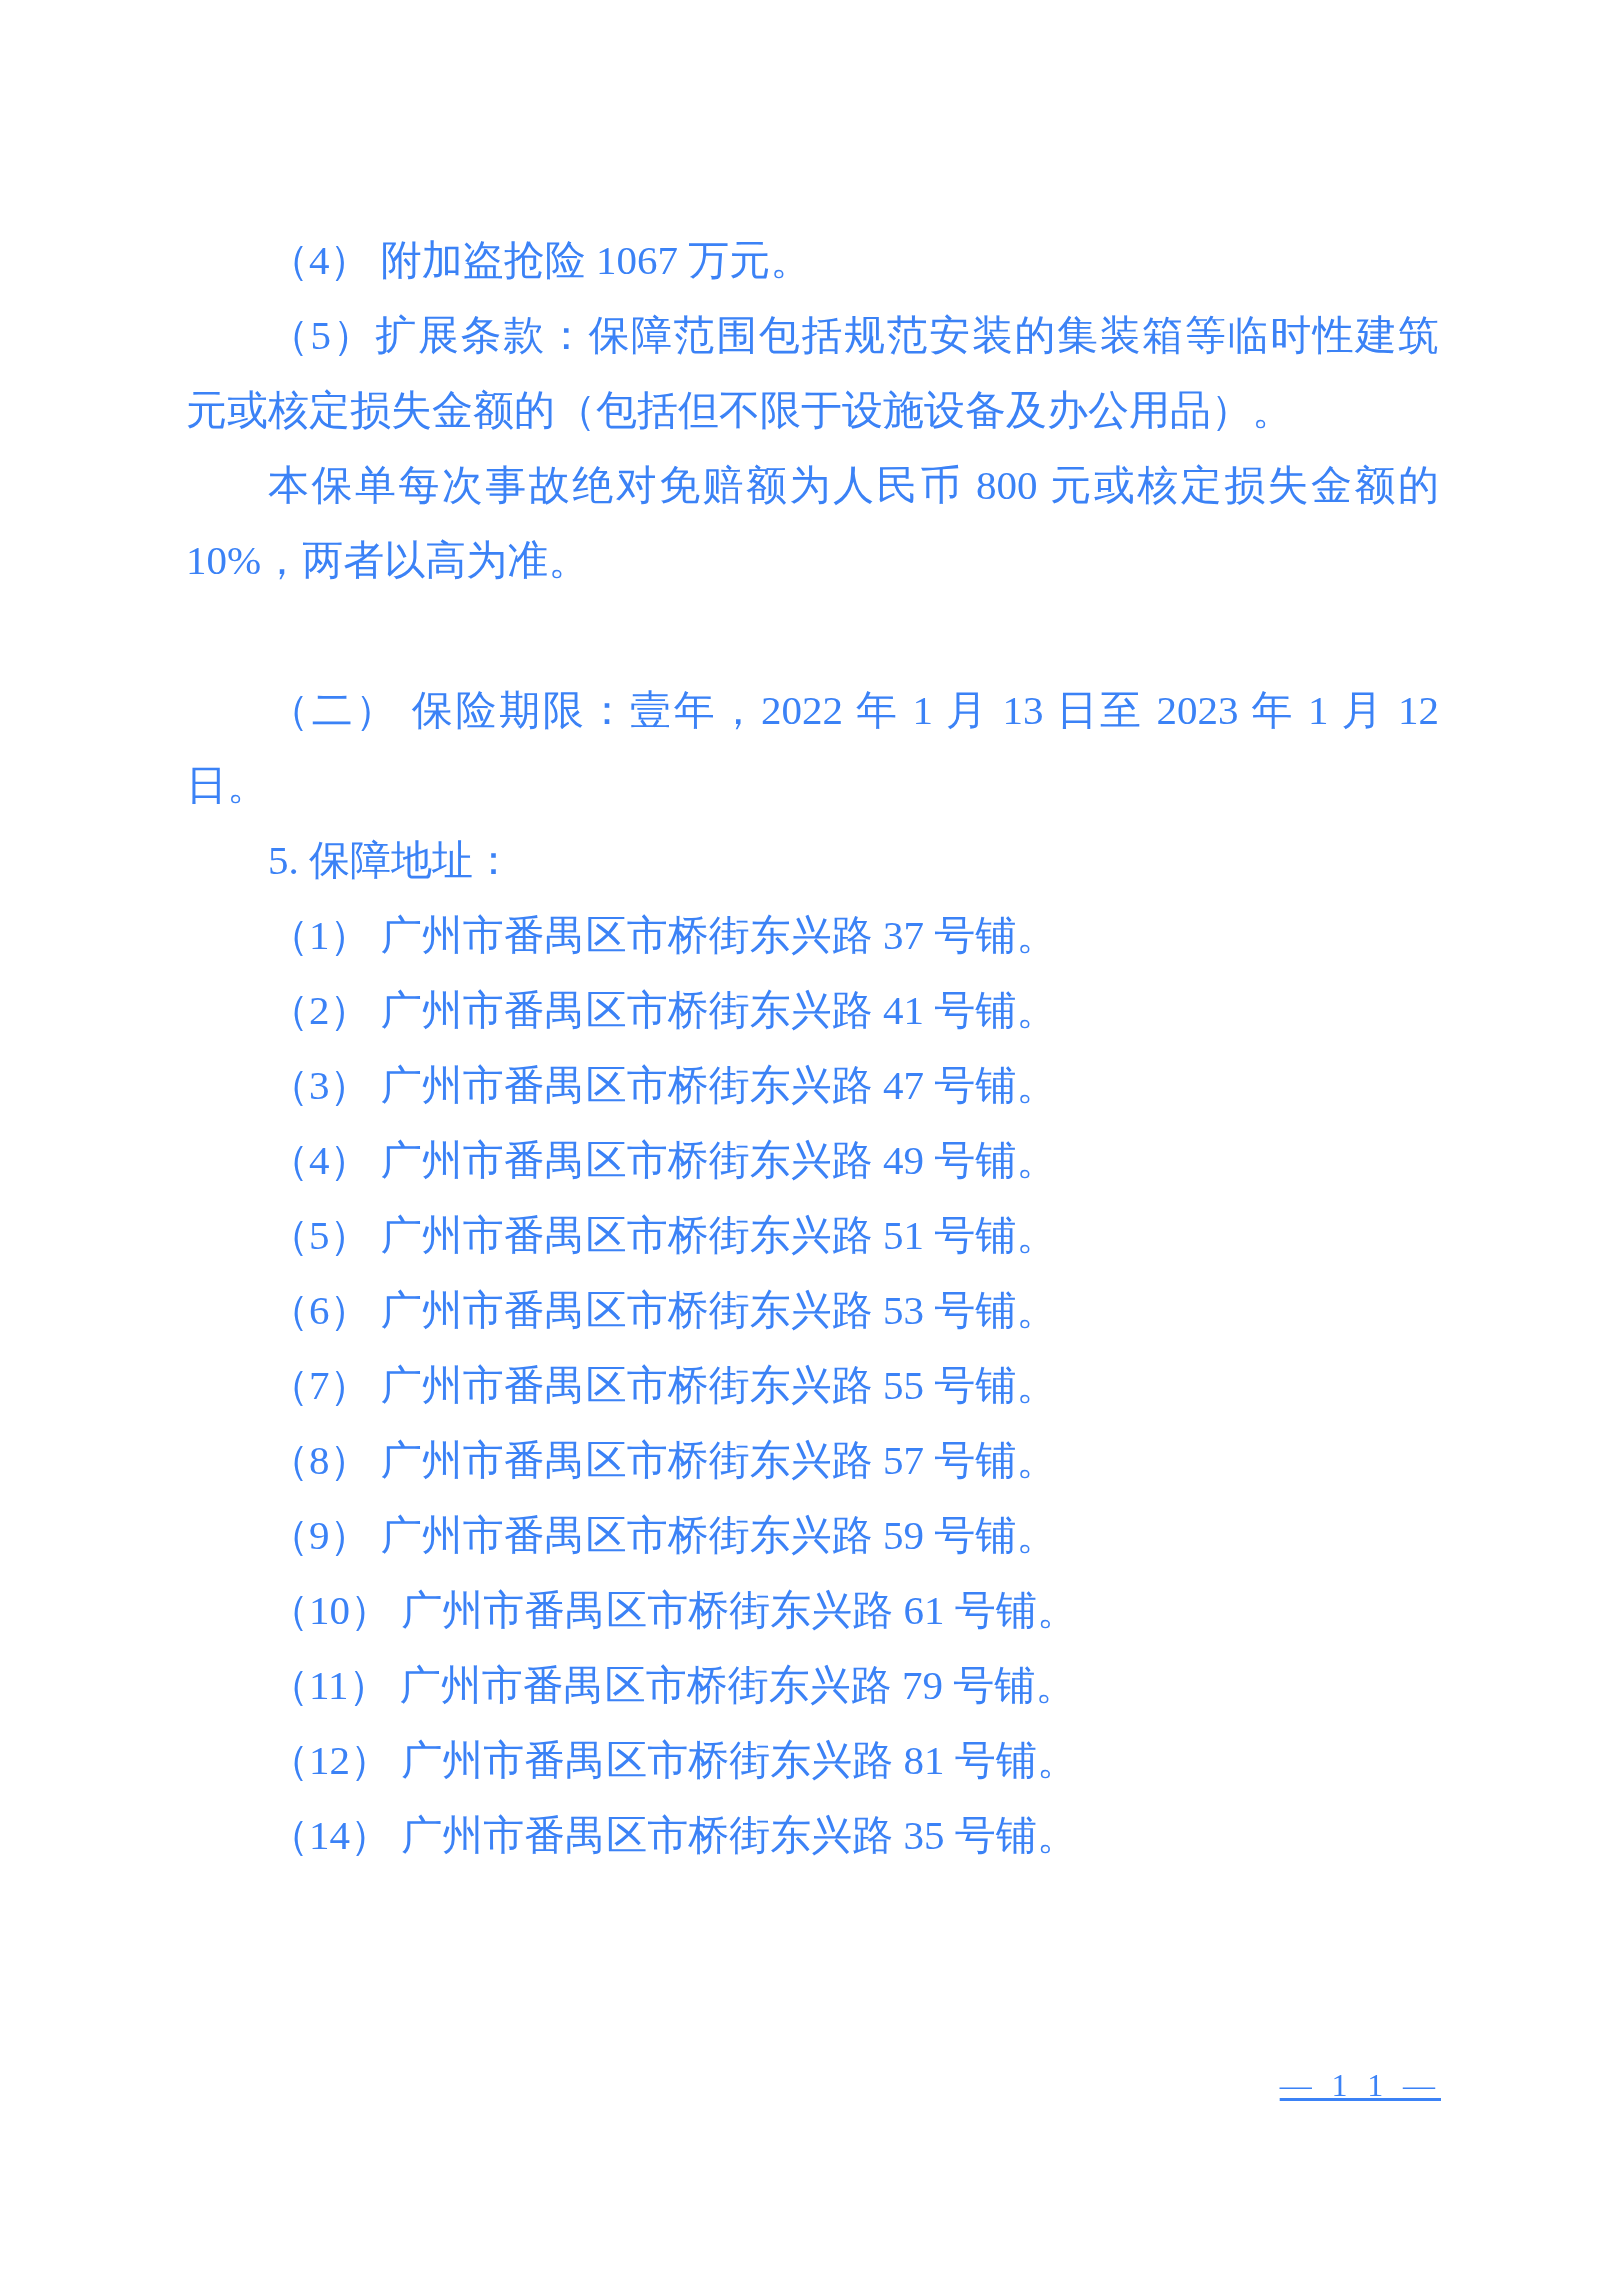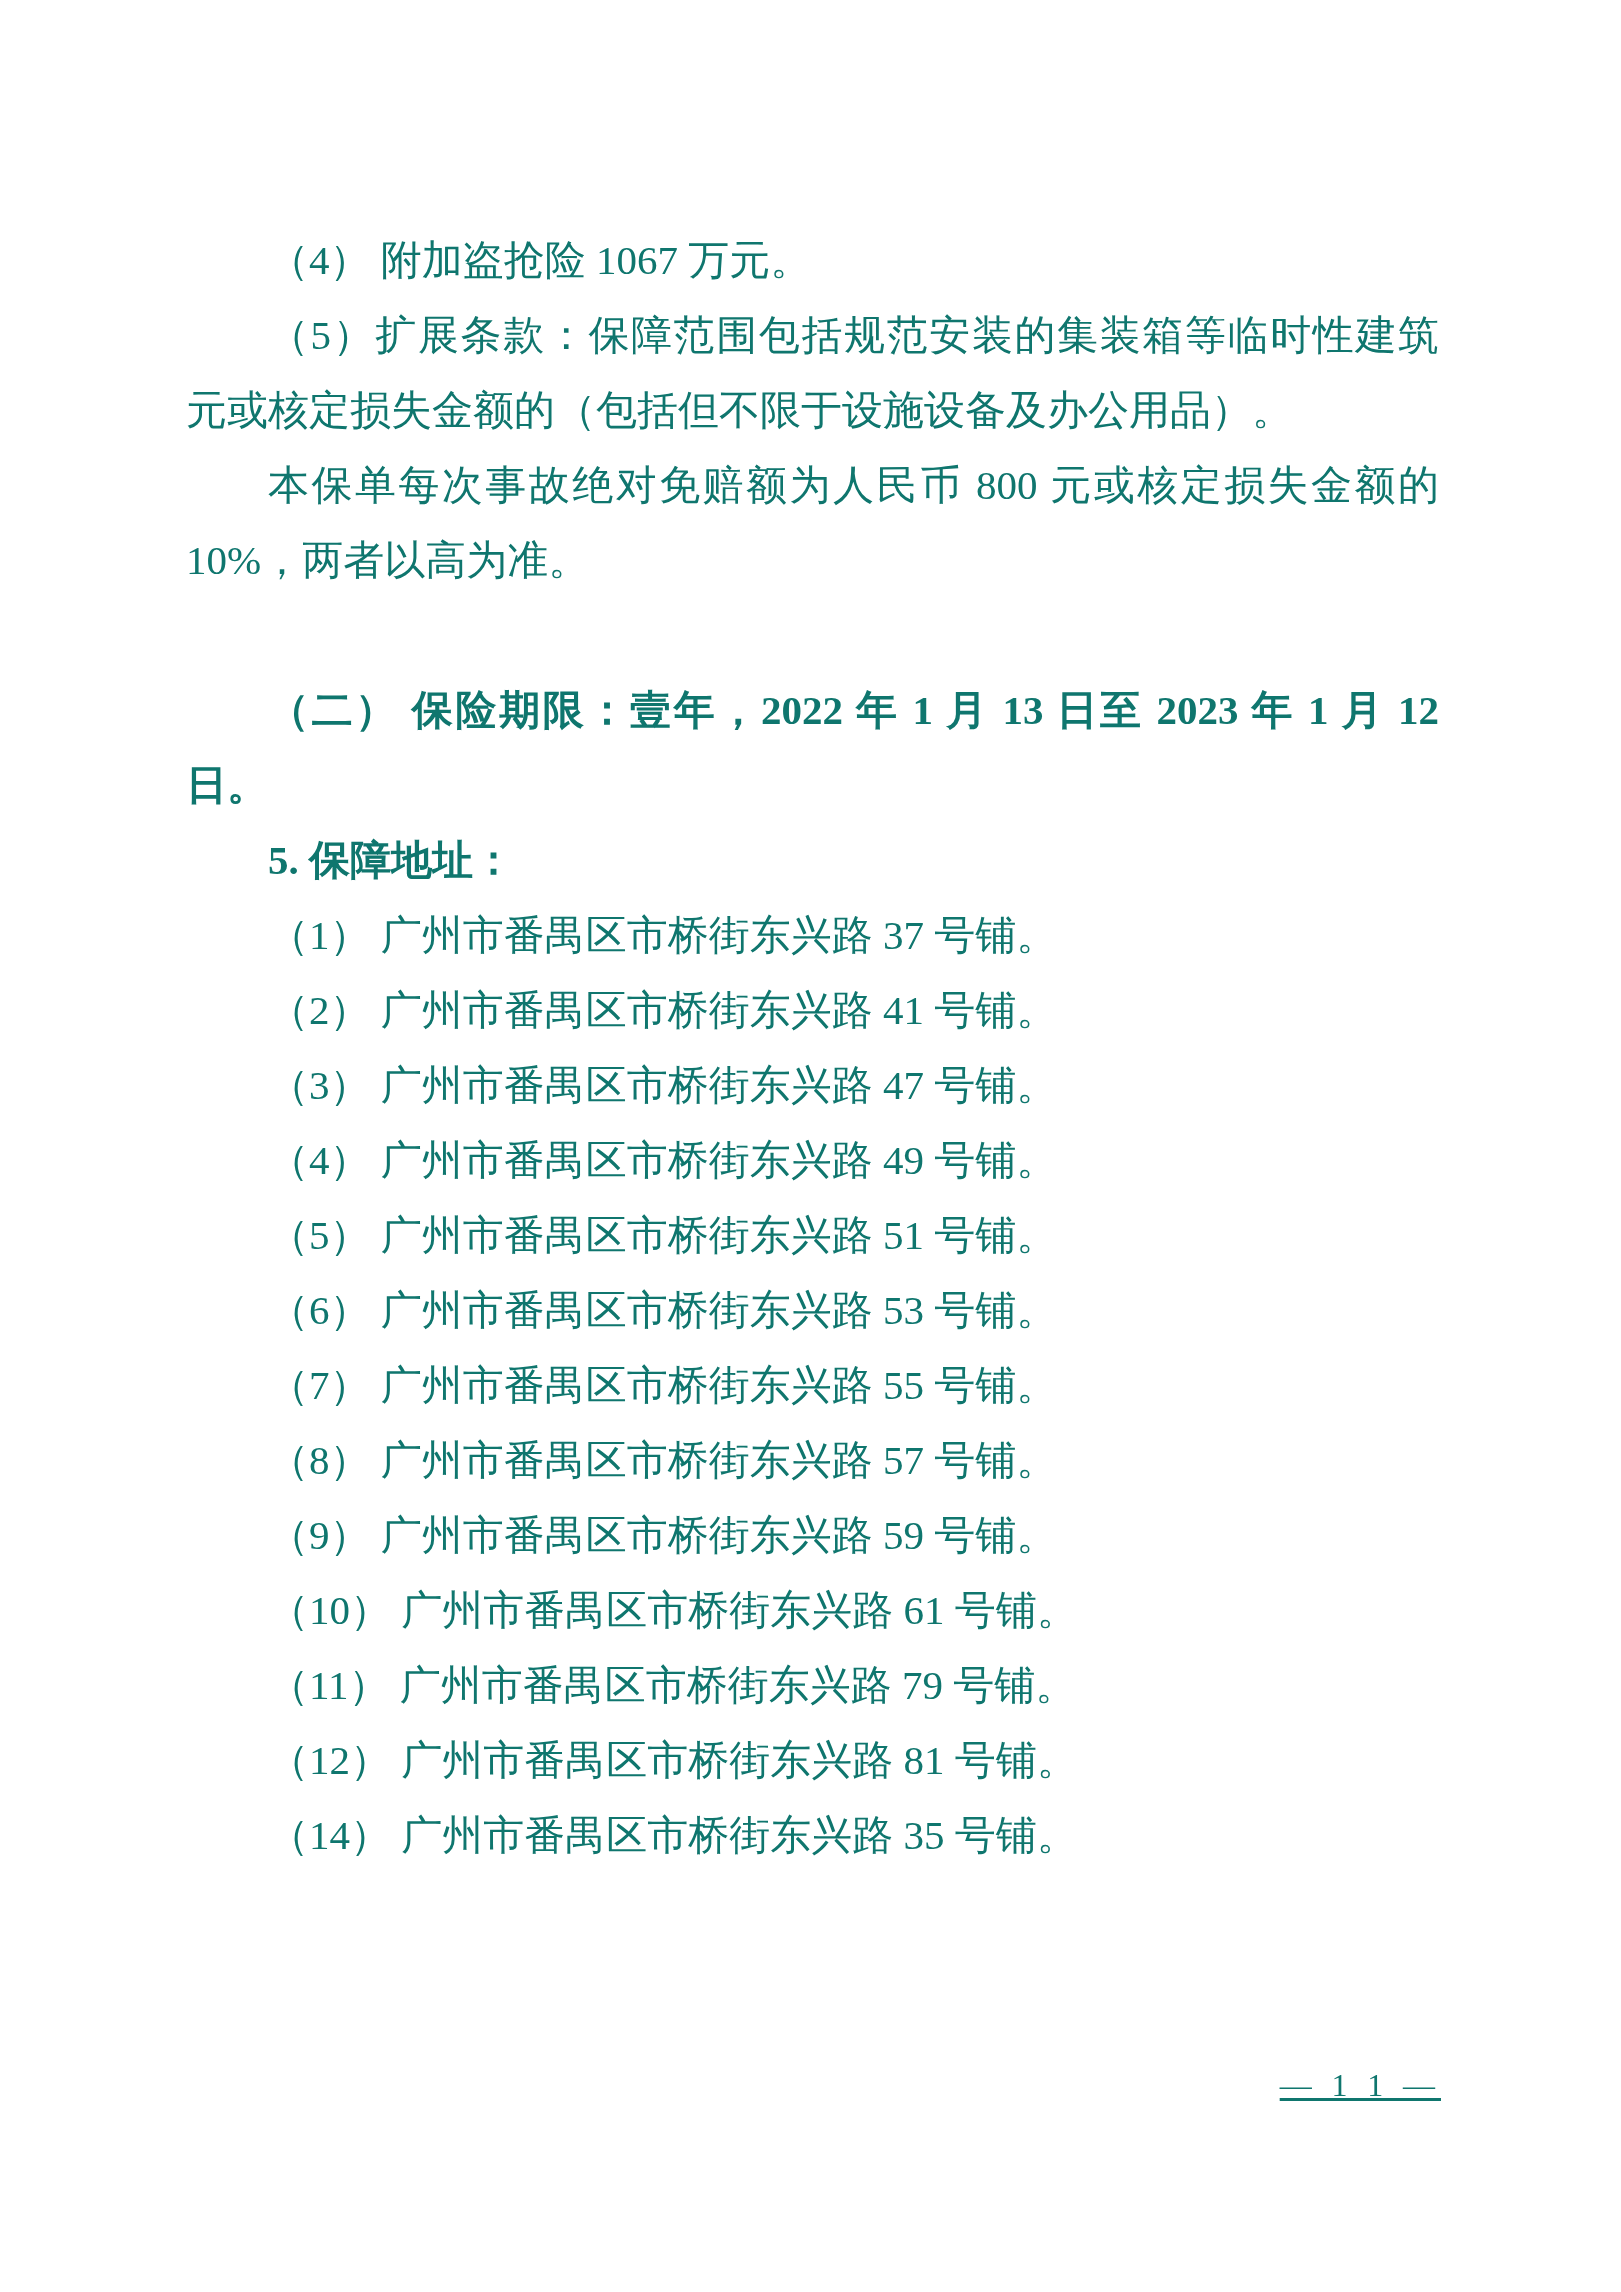--- a/index.html
+++ b/index.html
@@ -5,21 +5,21 @@
   html, body {
     margin: 0;
     padding: 0;
     background: #ffffff;
   }
   .page {
     position: relative;
     width: 1621px;
     height: 2293px;
     background: #ffffff;
-    color: #0f766e;
+    color: #3b82f6;
     font-family: "Liberation Serif", "DejaVu Serif", serif;
     overflow: hidden;
   }
   .content {
     position: absolute;
     left: 186px;
     top: 223px;
     width: 1253px;
   }
   .line {
@@ -28,21 +28,21 @@
     height: 75px;
     white-space: pre-wrap;
     overflow: hidden;
     text-align: left;
   }
   .indent { text-indent: 82px; }
   .stretch {
     text-align: justify;
     text-align-last: justify;
   }
-  .bold { font-weight: bold; }
+  .bold { font-weight: normal; }
   .spacer { height: 75px; }
   .page-number {
     position: absolute;
     top: 2058px;
     right: 180px;
     font-size: 32px;
     line-height: 55px;
     letter-spacing: 5.9px;
     white-space: pre;
     text-decoration: underline;

